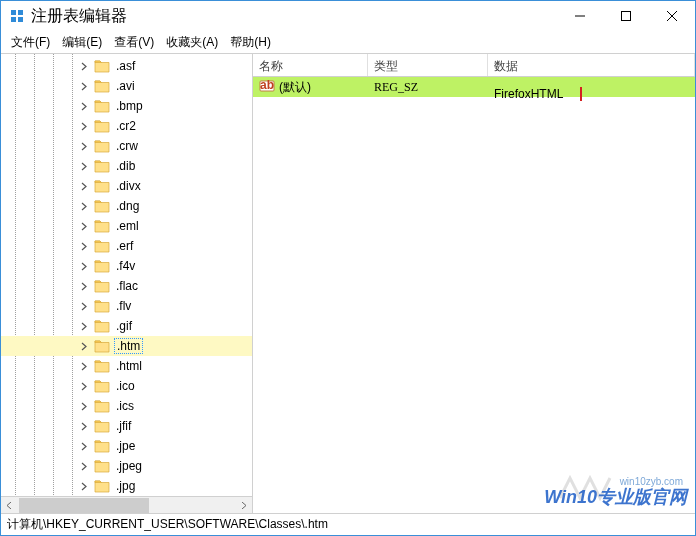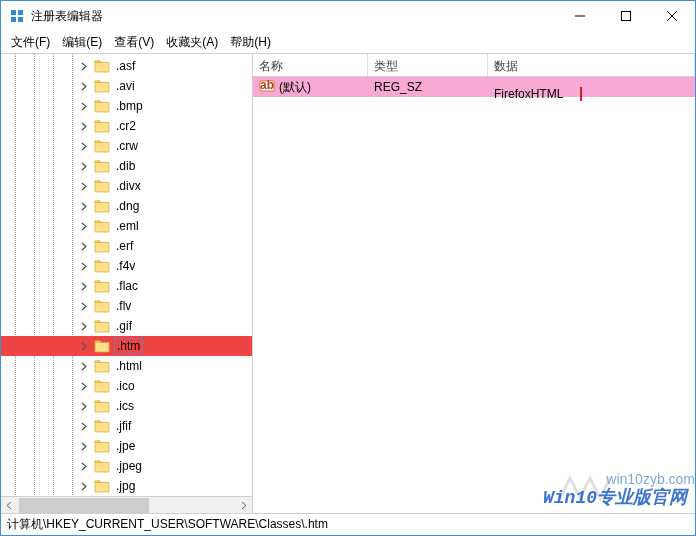--- a/index.html
+++ b/index.html
@@ -1,66 +1,66 @@
 <!DOCTYPE html>
 <html><head>
 <meta charset="utf-8">
 <style>
 * { box-sizing: border-box; margin: 0; padding: 0; font-family: "Microsoft YaHei", "Segoe UI", sans-serif; font-size: 12px; }
 body { width: 696px; height: 536px; background: #fff; border: 1px solid #3a8fd8; position: relative; overflow: hidden; }
 
 .titlebar { height: 30px; display: flex; align-items: center; padding: 0 0 0 8px; }
 .titlebar .app-icon { width: 16px; height: 16px; margin-right: 6px; }
-.titlebar .title { flex: 1; font-size: 12px; color: #000; }
+.titlebar .title { flex: 1; font-size: 16px; color: #000; }
 .win-controls { display: flex; height: 100%; }
 .win-btn { width: 46px; display: flex; align-items: center; justify-content: center; }
 
 .menubar { height: 22px; display: flex; align-items: center; padding: 0 4px; text-align: center; }
 .menu-item { padding: 2px 6px; cursor: default; }
 
 .content { display: flex; height: calc(100% - 30px - 22px - 22px); border-top: 1px solid #d0d0d0; }
 
 .tree-pane { width: 252px; border-right: 1px solid #d0d0d0; overflow: auto; position: relative; }
 .tree { padding: 2px 0 2px 0; }
 .tree-row { display: flex; align-items: center; height: 20px; padding-left: 78px; white-space: nowrap; position: relative; }
-.tree-row.selected { background: #ef4444; }
+.tree-row.selected { background: #fef9c3; }
 .tree-row.selected .lbl { border: 1px dotted #3399ff; padding: 0 2px; }
 
 .tree-lines { position: absolute; left: 0; top: 0; bottom: 0; width: 78px; pointer-events: none; }
 .vline { position: absolute; top: 0; bottom: 0; border-left: 1px dotted #a0a0a0; }
 
 .expander { width: 11px; height: 11px; display: inline-flex; align-items: center; justify-content: center; margin-right: 4px; cursor: pointer; }
 .expander svg { display: block; }
 .folder-icon { width: 16px; height: 14px; margin-right: 4px; flex-shrink: 0; }
 .lbl { padding: 0 2px; }
 
 .list-pane { flex: 1; display: flex; flex-direction: column; }
 .list-header { display: flex; height: 23px; border-bottom: 1px solid #d0d0d0; }
 .col { padding: 4px 10px 4px 6px; border-right: 1px solid #e0e0e0; color: #404040; }
 .col.name { width: 115px; }
 .col.type { width: 120px; }
 .col.data { flex: 1; }
 
 .list-rows { flex: 1; }
 .list-row { display: flex; height: 20px; align-items: center; }
-.list-row.selected { background: #f9a8d4; }
+.list-row.selected { background: #bef264; }
 .cell { padding: 0 6px; overflow: hidden; white-space: nowrap; }
 .cell.name { width: 115px; display: flex; align-items: center; gap: 4px; }
-.cell.type { width: 120px; }
+.cell.type { width: 120px; font-family: Liberation Serif, serif; }
 .cell.data { flex: 1; position: relative; margin-top: 14px; }
 .highlight-box { position: absolute; left: -6px; top: -3px; width: 100px; height: 22px; border: 2px solid #d42020; pointer-events: none; }
 
 .statusbar { height: 22px; border-top: 1px solid #d0d0d0; display: flex; align-items: center; padding: 0 6px; font-size: 12px; }
 
 .hscroll { position: absolute; bottom: 0; left: 0; right: 0; height: 17px; background: #f0f0f0; display: flex; align-items: center; border-top: 1px solid #d0d0d0; }
 .hscroll .arrow { width: 17px; height: 17px; display: flex; align-items: center; justify-content: center; background: #f0f0f0; }
 .hscroll .thumb { height: 15px; background: #cdcdcd; margin: 0 1px; }
 
-.watermark { position: absolute; right: 8px; bottom: 26px; font-style: italic; font-weight: bold; font-size: 18px; color: #2966c9; pointer-events: none; opacity:0.9;font-family:Liberation Mono, monospace; }
-.watermark-sub { position: absolute; right: 0; bottom: 48px; font-size: 14px; color: #7fa9d8; pointer-events: none; }
+.watermark { position: absolute; right: 8px; bottom: 26px; font-style: italic; font-weight: bold; font-size: 18px; color: #2966c9; pointer-events: none; opacity:0.9; }
+.watermark-sub { position: absolute; right: 12px; bottom: 48px; font-size: 10px; color: #7fa9d8; pointer-events: none; }
 .watermark-logo { position: absolute; right: 80px; bottom: 24px; opacity: 0.25; pointer-events: none; }
 </style>
 </head>
 <body>
 
 <div class="titlebar">
   <span class="app-icon">
     <svg width="16" height="16" viewBox="0 0 16 16">
       <rect x="2" y="2" width="5" height="5" fill="#2f8bd8"></rect>
         <rect x="9" y="2" width="5" height="5" fill="#2f8bd8"></rect>

